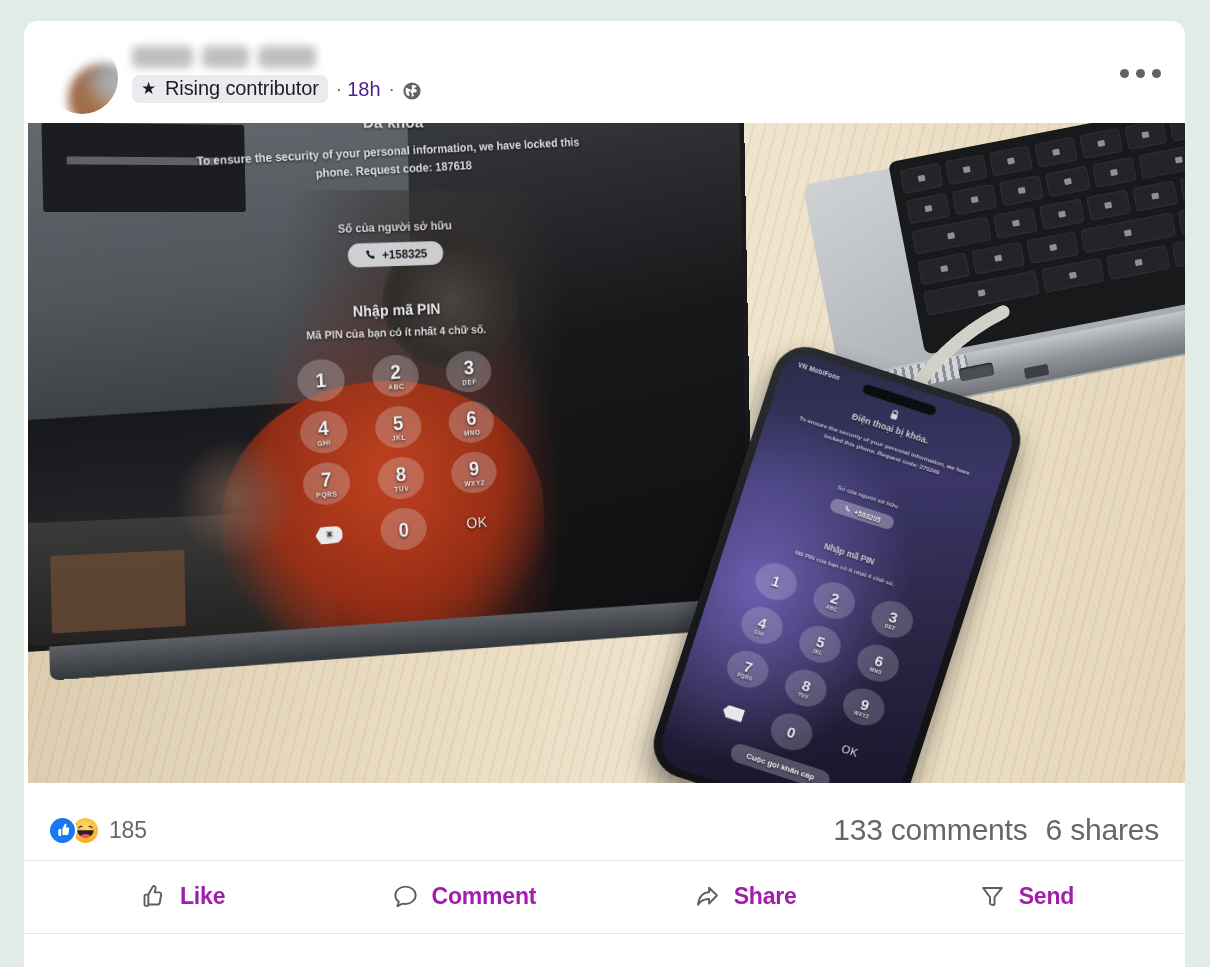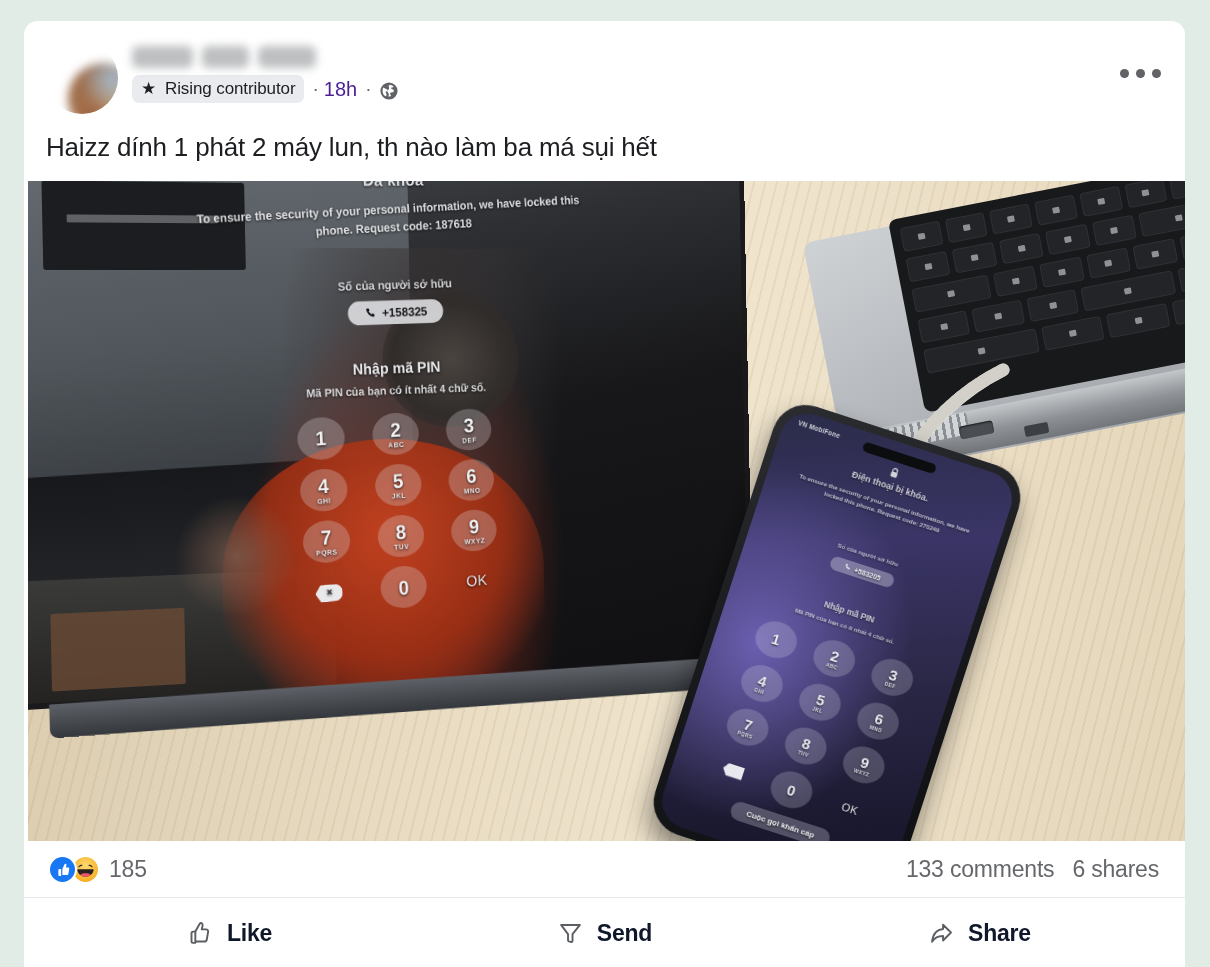--- a/index.html
+++ b/index.html
@@ -101,21 +101,21 @@
   }
   .badge-star {
     display: block;
     width: 17px;
     height: 17px;
     line-height: 17px;
     font-size: 17px;
     color: #1c1e21;
   }
   .badge-label {
-    font-size: 17px;
+    font-size: 20px;
     color: #1c1e21;
     letter-spacing: -0.1px;
     white-space: nowrap;
   }
 
   .meta-sep {
     font-size: 19px;
     color: #65676b;
     padding: 0 5px 0 8px;
   }
@@ -767,21 +767,21 @@
     font-weight: bold;
     color: #eeeef4;
     white-space: nowrap;
   }
 
   
   .engagement {
     display: flex;
     align-items: center;
     justify-content: space-between;
-    padding: 14px 26px 13px 24px;
+    padding: 30px 26px 13px 24px;
     border-bottom: 1px solid #e4e6eb;
     margin: 0 0px;
   }
   .reactions {
     display: flex;
     align-items: center;
     gap: 9px;
   }
   .react-icons {
     display: flex;
@@ -807,21 +807,21 @@
     font-size: 23px;
     color: #65676b;
     letter-spacing: -0.2px;
   }
   .counts-right {
     display: flex;
     align-items: center;
     gap: 18px;
   }
   .counts-right span {
-    font-size: 23px;
+    font-size: 30px;
     color: #65676b;
     letter-spacing: -0.2px;
   }
 
   
   .actionbar {
     display: flex;
     align-items: center;
     padding: 10px 18px 12px 18px;
     border-bottom: 1px solid #e4e6eb;
@@ -835,21 +835,21 @@
     height: 50px;
     border-radius: 7px;
     cursor: pointer;
     background: transparent;
     border: none;
   }
   .action-btn svg { width: 27px; height: 27px; display: block; }
   .action-label {
     font-size: 23px;
     font-weight: bold;
-    color: #0f172a;
+    color: #a21caf;
     letter-spacing: -0.2px;
   }
 </style>
 </head>
 <body>
 
 <div class="post-card">
 
   <div class="post-header">
 
@@ -887,21 +887,20 @@
       </div>
     </div>
 
     <div class="more-menu">
       <i></i>
       <i></i>
       <i></i>
     </div>
   </div>
 
-  <div class="post-text">Haizz dính 1 phát 2 máy lun, th nào làm ba má sụi hết</div>
 
   <div class="photo">
 
     <div class="desk"></div>
     <div class="desk-grain"></div>
 
     <div class="laptop">
       <div class="laptop-body"></div>
       <div class="laptop-edge"></div>
       <div class="vent-strip"></div>
@@ -1210,33 +1209,41 @@
     <div class="action-btn">
       <span>
         <svg viewBox="0 0 24 24" fill="none" stroke="#5b5e63" stroke-width="1.7" stroke-linejoin="round" aria-hidden="true">
           <path d="M7.4 10.3h-2A1.4 1.4 0 0 0 4 11.7v7.2c0 .8.6 1.4 1.4 1.4h2V10.3z"></path>
           <path d="M7.4 10.3l3.9-7c.4-.7 1.4-.9 2-.3.5.4.7 1 .6 1.6l-.8 3.7h3.9c1.1 0 2 1 1.8 2.1l-1.2 6.9a2.2 2.2 0 0 1-2.2 1.8H7.4"></path>
         </svg>
       </span>
       <span class="action-label">Like</span>
     </div>
 
+    <div class="action-btn">
+      <span>
+        <svg viewBox="0 0 24 24" fill="none" stroke="#5b5e63" stroke-width="1.7" stroke-linejoin="round" aria-hidden="true">
+          <path d="M12 3.2c5 0 9 3.4 9 7.7 0 4.2-4 7.7-9 7.7-.9 0-1.8-.1-2.6-.3l-4.6 2.2 1.3-3.8C4 15.3 3 13.2 3 10.9c0-4.3 4-7.7 9-7.7z"></path>
+        </svg>
+      </span>
+      <span class="action-label">Comment</span>
+    </div>
+
+    <div class="action-btn">
+      <span>
+        <svg viewBox="0 0 24 24" fill="none" stroke="#5b5e63" stroke-width="1.7" stroke-linejoin="round" aria-hidden="true">
+          <path d="M13.4 4.2v3.9C7.8 8.4 4.4 12 3.6 19.4c2-3.4 4.8-5.2 9.8-5.2v4l7-7.1-7-6.9z"></path>
+        </svg>
+      </span>
+      <span class="action-label">Share</span>
+    </div>
 
     <div class="action-btn">
       <span>
         <svg viewBox="0 0 24 24" fill="none" stroke="#5b5e63" stroke-width="1.7" stroke-linejoin="round" aria-hidden="true">
           <path d="M3.6 4.4h16.8l-6.6 8.1v6.2c0 .6-.5 1-1 .9l-2.3-.6a1 1 0 0 1-.7-1v-5.5L3.6 4.4z"></path>
         </svg>
       </span>
       <span class="action-label">Send</span>
     </div>
 
-    <div class="action-btn">
-      <span>
-        <svg viewBox="0 0 24 24" fill="none" stroke="#5b5e63" stroke-width="1.7" stroke-linejoin="round" aria-hidden="true">
-          <path d="M13.4 4.2v3.9C7.8 8.4 4.4 12 3.6 19.4c2-3.4 4.8-5.2 9.8-5.2v4l7-7.1-7-6.9z"></path>
-        </svg>
-      </span>
-      <span class="action-label">Share</span>
-    </div>
-
   </div>
 </div>
 
 </body></html>

